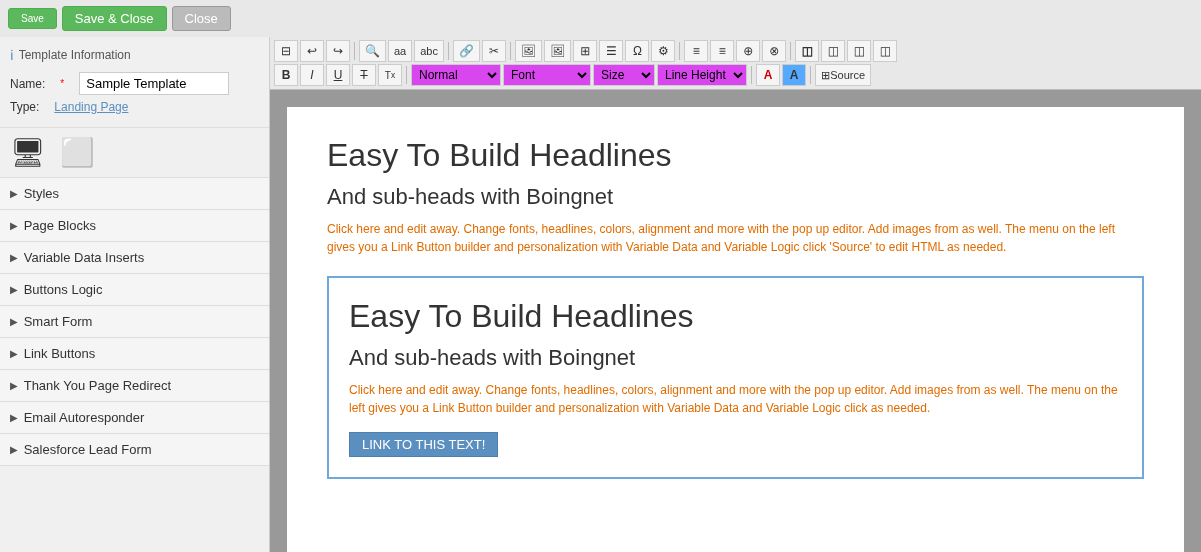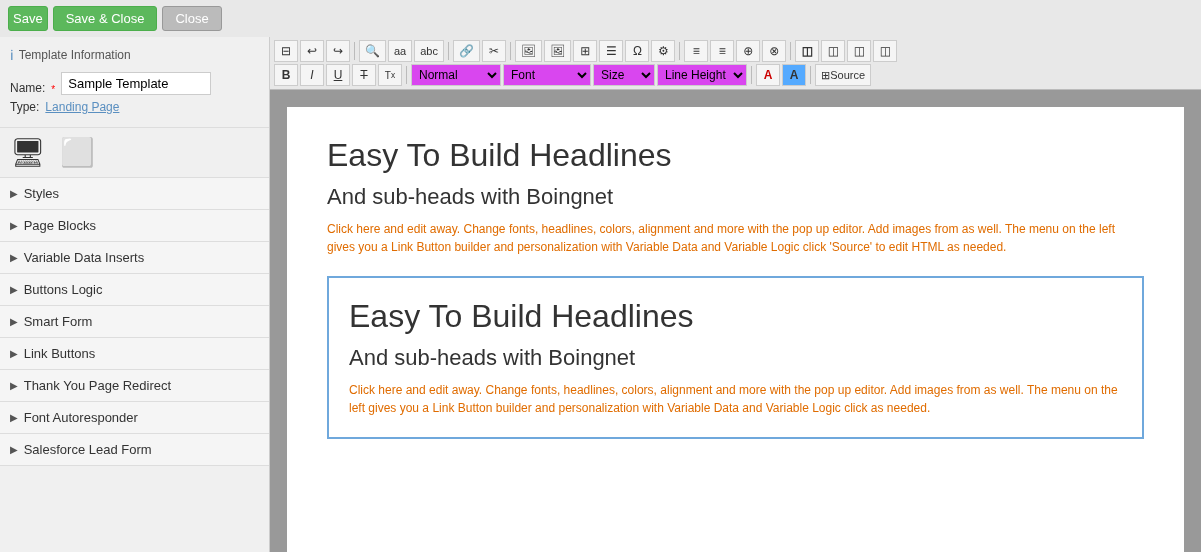--- a/index.html
+++ b/index.html
@@ -3,35 +3,35 @@
   <meta charset="utf-8">
   <style>
     * { box-sizing: border-box; margin: 0; padding: 0; }
     body { font-family: Arial, sans-serif; font-size: 13px; background: #d0d0d0; overflow: hidden; }
 
     .app-container { display: flex; flex-direction: column; height: 552px; width: 1201px; }
 
     
     .top-buttons { background: #e8e8e8; padding: 6px 8px; display: flex; gap: 5px; align-items: center; }
 
-    .btn-save { background: #5cb85c; color: white; border: 1px solid #4cae4c; padding: 4px 4px; cursor: pointer; font-size: 13px; border-radius: 3px; }
+    .btn-save { background: #5cb85c; color: white; border: 1px solid #4cae4c; padding: 4px 12px; cursor: pointer; font-size: 10px; border-radius: 3px; }
     .btn-save-close { background: #5cb85c; color: white; border: 1px solid #4cae4c; padding: 4px 12px; cursor: pointer; font-size: 13px; border-radius: 3px; text-align: center; }
     .btn-close { background: #bbb; color: white; border: 1px solid #999; padding: 4px 12px; cursor: pointer; font-size: 13px; border-radius: 3px; }
 
     
     .main-layout { display: flex; flex: 1; overflow: hidden; }
 
     
     .sidebar { width: 270px; background: #f0f0f0; border-right: 1px solid #ccc; display: flex; flex-direction: column; overflow-y: auto; flex-shrink: 0; }
 
     .sidebar-template-info { padding: 8px 10px; border-bottom: 1px solid #ddd; }
     .template-info-header { display: flex; align-items: center; gap: 5px; color: #555; font-size: 12px; margin-bottom: 8px; }
     .info-icon { color: #5a8fc0; font-size: 14px; }
 
-    .field-row { display: flex; align-items: flex-end; gap: 6px; margin-bottom: 5px; }
+    .field-row { display: flex; align-items: center; gap: 15px; margin-bottom: 5px; }
     .field-label { font-size: 12px; color: #333; white-space: nowrap; }
     .required-star { color: red; font-size: 10px; }
     .field-input { border: 1px solid #ccc; padding: 3px 6px; font-size: 13px; width: 150px; background: white; }
     .type-value { color: #5a8fc0; font-size: 12px; cursor: pointer; text-decoration: underline; }
 
     .device-icons { display: flex; gap: 15px; padding: 8px 10px; border-bottom: 1px solid #ddd; align-items: center; }
     .device-icon { font-size: 28px; color: #555; cursor: pointer; }
     .device-icon.active { color: #333; }
 
     .sidebar-accordion { flex: 1; }
@@ -144,21 +144,21 @@
         </div>
         <div class="accordion-item">
           <div class="accordion-header">
             <span class="accordion-arrow">▶</span>
             <span class="accordion-label">Thank You Page Redirect</span>
           </div>
         </div>
         <div class="accordion-item">
           <div class="accordion-header">
             <span class="accordion-arrow">▶</span>
-            <span class="accordion-label">Font Autoresponder</span>
+            <span class="accordion-label">Email Autoresponder</span>
           </div>
         </div>
         <div class="accordion-item">
           <div class="accordion-header">
             <span class="accordion-arrow">▶</span>
             <span class="accordion-label">Salesforce Lead Form</span>
           </div>
         </div>
       </div>
     </div>
@@ -236,20 +236,21 @@
           <div class="content-section1">
             <h1 class="headline-large">Easy To Build Headlines</h1>
             <h2 class="subhead">And sub-heads with Boingnet</h2>
             <p class="body-text">Click here and edit away. Change fonts, headlines, colors, alignment and more with the pop up editor. Add images from as well. The menu on the left gives you a Link Button builder and personalization with Variable Data and Variable Logic click 'Source' to edit HTML as needed.</p>
           </div>
 
           <div class="content-section2">
             <h1 class="headline-large">Easy To Build Headlines</h1>
             <h2 class="subhead">And sub-heads with Boingnet</h2>
             <p class="body-text">Click here and edit away. Change fonts, headlines, colors, alignment and more with the pop up editor. Add images from as well. The menu on the left gives you a Link Button builder and personalization with Variable Data and Variable Logic click as needed.</p>
+            <a class="link-button">LINK TO THIS TEXT!</a>
           </div>
 
         </div>
       </div>
 
     </div>
   </div>
 </div>
 
 </body></html>

